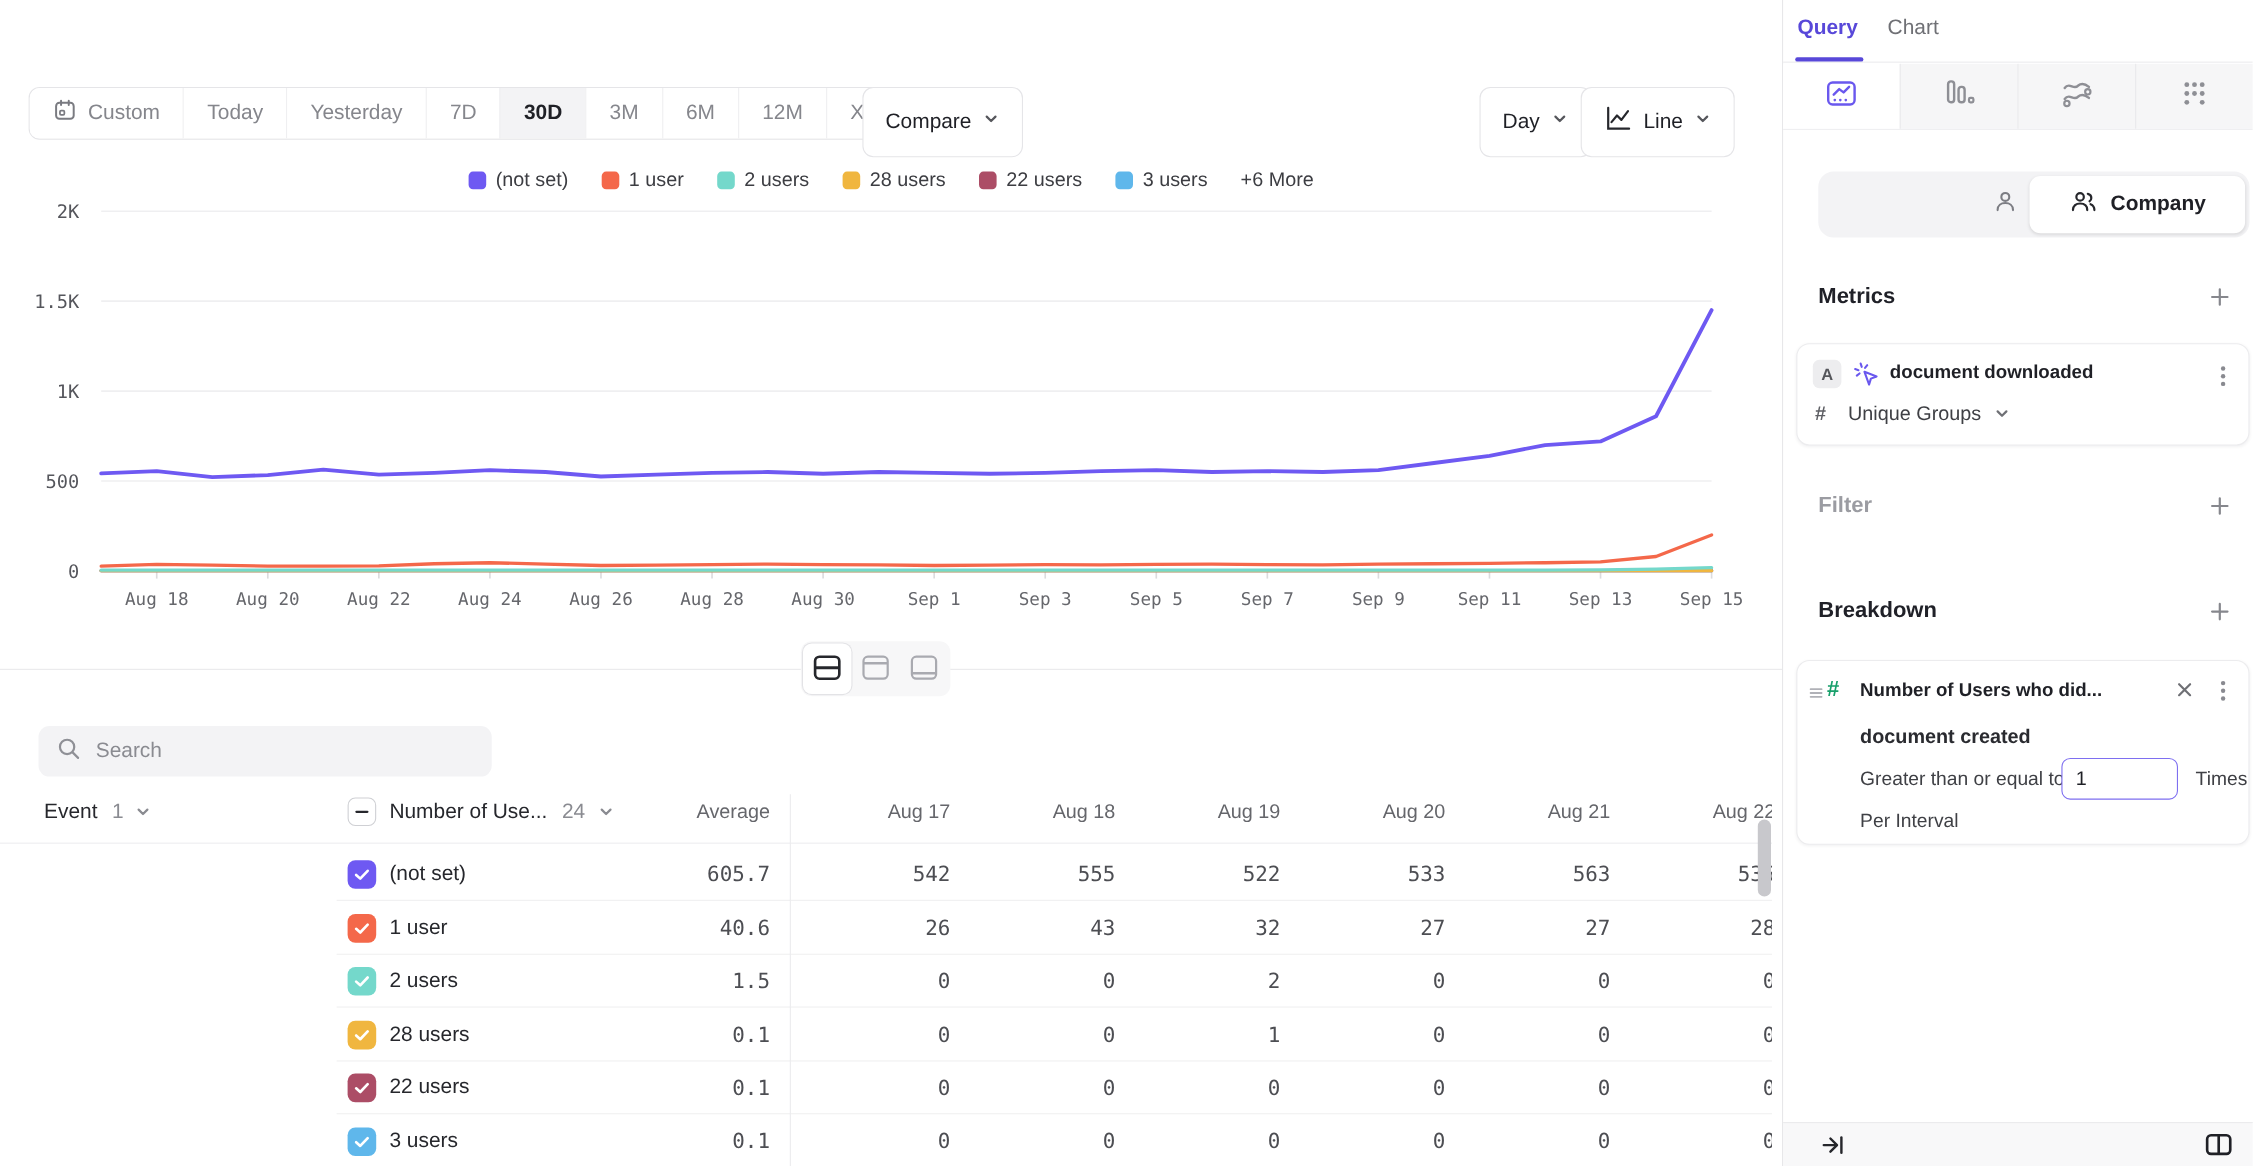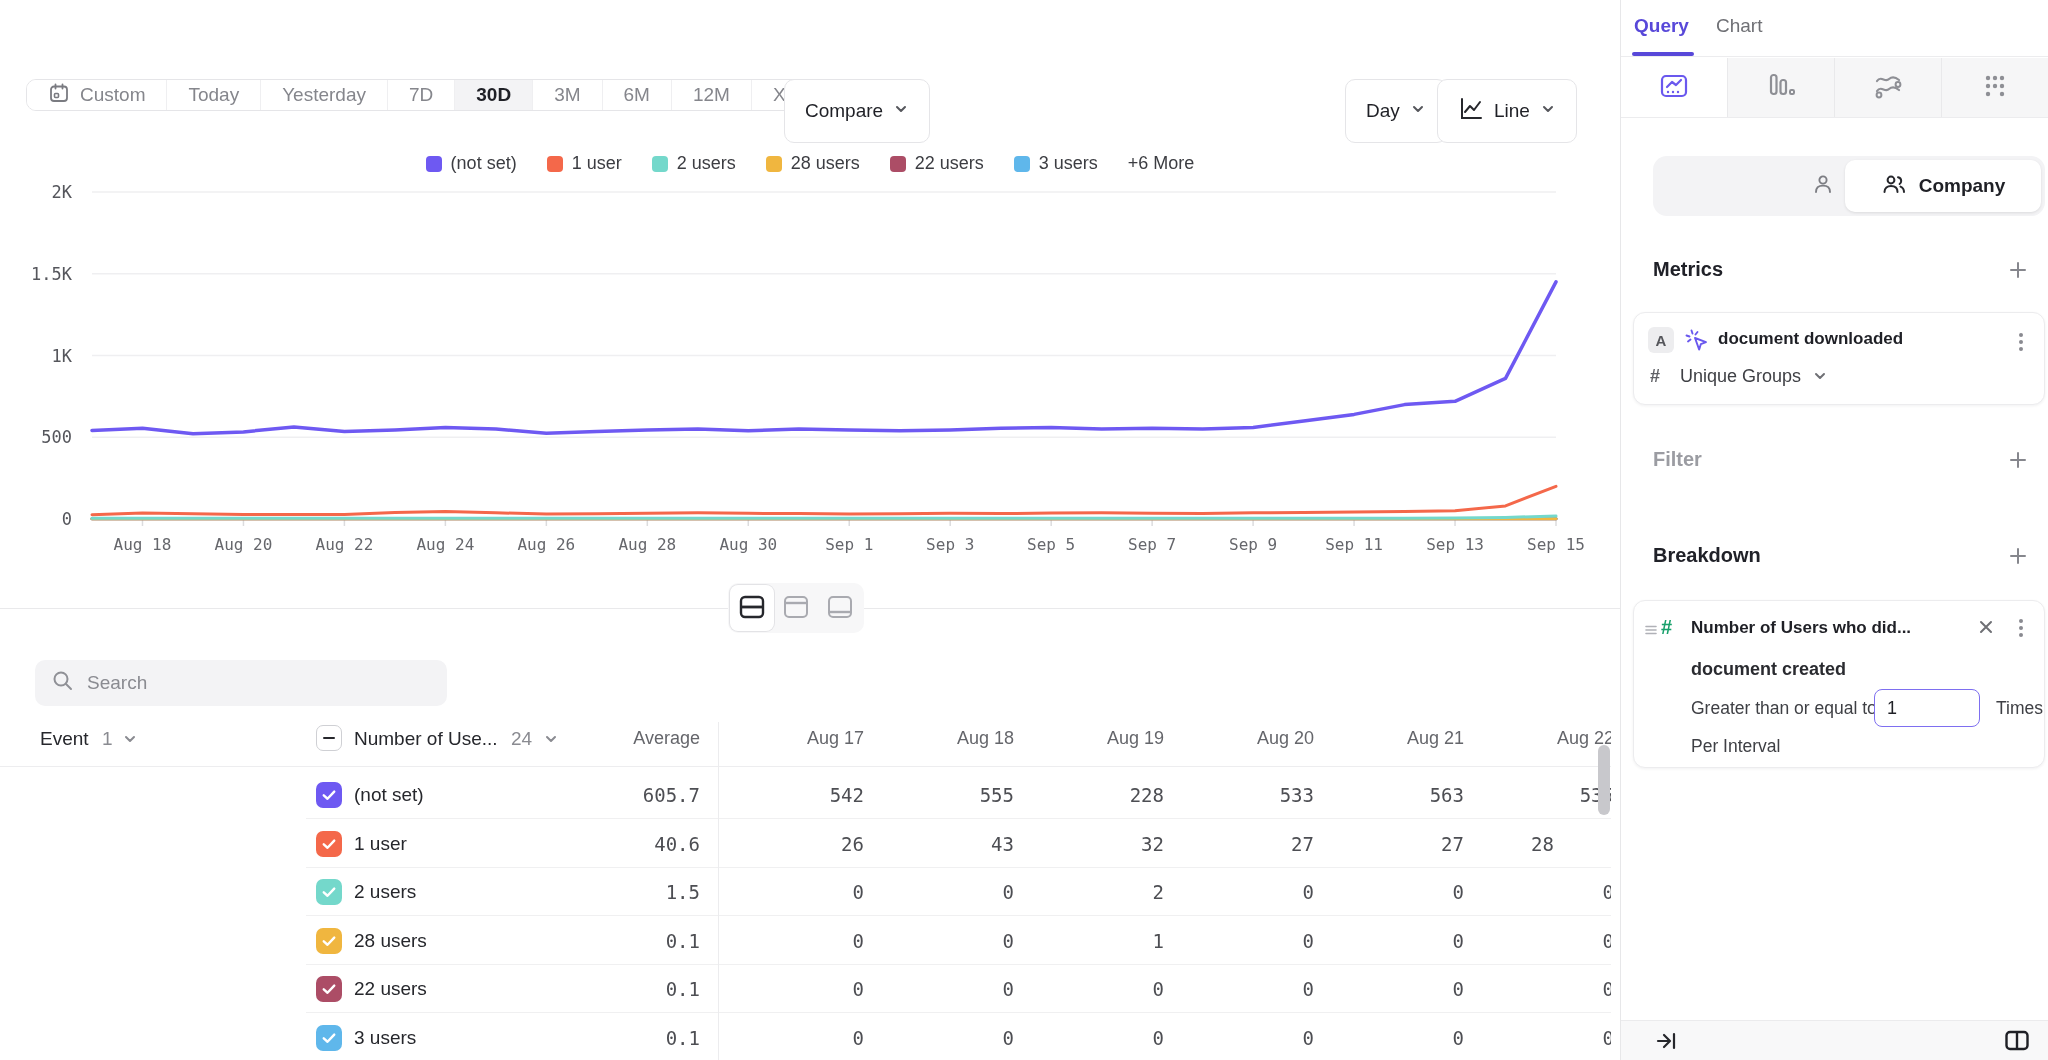--- a/index.html
+++ b/index.html
@@ -4,21 +4,21 @@
 <style>
   * { box-sizing: border-box; margin: 0; padding: 0; }
   html,body { width:2048px; height:1060px; }
   body { position:relative; background:#fff; font-family:"Liberation Sans",sans-serif; color:#26272c; overflow:hidden; }
   .abs { position:absolute; }
 
   
   .main { position:absolute; left:0; top:0; width:1620px; height:1060px; background:#fff; }
 
   
-  .range-group { position:absolute; left:26px; top:79px; height:32px; display:inline-flex; align-items:stretch; border:1px solid #e5e5e8; border-radius:10px; overflow:hidden; background:#fff; }
+  .range-group { position:absolute; left:26px; top:79px; height:48px; display:inline-flex; align-items:stretch; border:1px solid #e5e5e8; border-radius:10px; overflow:hidden; background:#fff; }
   .range-btn { display:flex; align-items:center; gap:10px; padding:0 21px; font-size:19px; color:#85868c; background:#fff; border:none; border-left:1px solid #efeff1; cursor:pointer; white-space:nowrap; }
   .range-btn:first-child { border-left:none; }
   .range-btn.selected { background:#f3f3f5; color:#1f2026; font-weight:700; }
   .pill-btn { position:absolute; height:64px; display:inline-flex; align-items:center; gap:10px; padding:0 20px; font-size:19px; color:#1f2026; background:#fff; border:1px solid #e5e5e8; border-radius:10px; cursor:pointer; font-weight:500; }
 
   
   .legend { position:absolute; left:0; top:153px; width:1620px; display:flex; justify-content:center; align-items:center; gap:30px; }
   .legend-item { display:flex; align-items:center; gap:9px; font-size:18px; color:#3c3d42; cursor:pointer; }
   .legend-swatch { width:16px; height:16px; border-radius:4px; }
   .legend-more { font-size:18px; color:#3c3d42; cursor:pointer; }
@@ -284,40 +284,40 @@
         <div class="t-row" style="top: 61px;">
           <span class="chk" style="background: rgb(110, 89, 242);">
             <svg width="18" height="18" viewBox="0 0 24 24">
               <path d="M5 12.5 L10 17 L19 7.5" fill="none" stroke="#fff" stroke-width="3.2" stroke-linecap="round" stroke-linejoin="round"></path>
             </svg>
           </span>
           <span class="row-label">(not set)</span>
           <div class="num cellr abs" style="left: 550px; top: 13px; width: 150px;">605.7</div>
           <div class="num cellr abs" style="left: 714px; top: 13px; width: 150px;">542</div>
           <div class="num cellr abs" style="left: 864px; top: 13px; width: 150px;">555</div>
-          <div class="num cellr abs" style="left: 1014px; top: 13px; width: 150px;">228</div>
+          <div class="num cellr abs" style="left: 1014px; top: 13px; width: 150px;">522</div>
           <div class="num cellr abs" style="left: 1164px; top: 13px; width: 150px;">533</div>
           <div class="num cellr abs" style="left: 1314px; top: 13px; width: 150px;">563</div>
           <div class="num cellr abs" style="left: 1464px; top: 13px; width: 150px;">535</div>
           <div class="sep"></div>
         </div>
         <div class="t-row" style="top: 109.5px;">
           <span class="chk" style="background: rgb(244, 104, 74);">
             <svg width="18" height="18" viewBox="0 0 24 24">
               <path d="M5 12.5 L10 17 L19 7.5" fill="none" stroke="#fff" stroke-width="3.2" stroke-linecap="round" stroke-linejoin="round"></path>
             </svg>
           </span>
           <span class="row-label">1 user</span>
           <div class="num cellr abs" style="left: 550px; top: 13px; width: 150px;">40.6</div>
           <div class="num cellr abs" style="left: 714px; top: 13px; width: 150px;">26</div>
           <div class="num cellr abs" style="left: 864px; top: 13px; width: 150px;">43</div>
           <div class="num cellr abs" style="left: 1014px; top: 13px; width: 150px;">32</div>
           <div class="num cellr abs" style="left: 1164px; top: 13px; width: 150px;">27</div>
           <div class="num cellr abs" style="left: 1314px; top: 13px; width: 150px;">27</div>
-          <div class="num cellr abs" style="left: 1404px; top: 13px; width: 150px;">28</div>
+          <div class="num cellr abs" style="left: 1464px; top: 13px; width: 150px;">28</div>
           <div class="sep"></div>
         </div>
         <div class="t-row" style="top: 158px;">
           <span class="chk" style="background: rgb(116, 216, 203);">
             <svg width="18" height="18" viewBox="0 0 24 24">
               <path d="M5 12.5 L10 17 L19 7.5" fill="none" stroke="#fff" stroke-width="3.2" stroke-linecap="round" stroke-linejoin="round"></path>
             </svg>
           </span>
           <span class="row-label">2 users</span>
           <div class="num cellr abs" style="left: 550px; top: 13px; width: 150px;">1.5</div>

